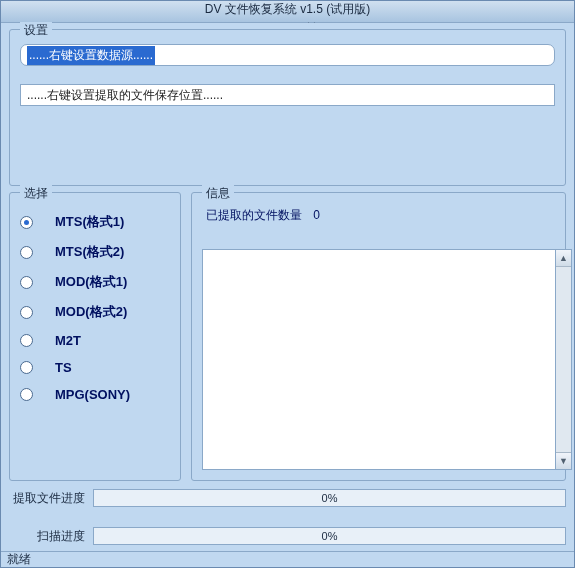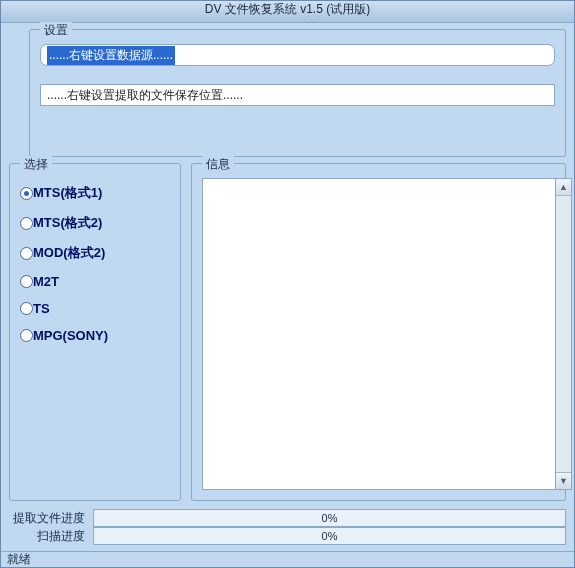--- a/index.html
+++ b/index.html
@@ -67,21 +67,21 @@
   padding: 14px 10px 10px 10px;
   background: #c0d8f0;
 }
 .groupbox .legend {
   position: absolute;
   top: -8px; left: 10px;
   background: #c0d8f0;
   padding: 0 4px;
   color: #1a2a40;
 }
-.settings-box { height: 128px; margin-left: 20px; }
+.settings-box { height: 157px; }
 .settings-box .field {
   width: 100%;
   height: 22px;
   border: 1px solid #8aa8c8;
   background: #fff;
   display: flex;
   align-items: center;
   padding: 0 6px;
   margin-bottom: 18px;
   font-size: 12px;
@@ -104,21 +104,21 @@
 .select-box {
   width: 172px;
   display: flex;
   flex-direction: column;
   gap: 12px;
   padding-top: 20px;
 }
 .radio-item {
   display: flex;
   align-items: center;
-  gap: 0;
+  gap: 22px;
   color: #001060;
   font-weight: bold;
   font-size: 13px;
   cursor: pointer;
 }
 .radio {
   width: 13px; height: 13px;
   border: 1px solid #4a6a90;
   border-radius: 50%;
   background: #fff;
@@ -164,21 +164,21 @@
   background: linear-gradient(#f0f4fa,#d0dce8);
   border-bottom: 1px solid #a8b8c8;
   display:flex;align-items:center;justify-content:center;
   font-size:9px;color:#506070;
 }
 .sb-btn.bottom{border-bottom:none;border-top:1px solid #a8b8c8;}
 .sb-track{flex:1;}
 .progress-rows {
   display: flex;
   flex-direction: column;
-  gap: 0;
+  gap: 20px;
   padding: 2px 0;
 }
 .prow {
   display: flex;
   align-items: center;
   gap: 8px;
 }
 .prow .plabel {
   width: 76px;
   text-align: right;
@@ -238,38 +238,46 @@
         <div class="radio-item">
           <span class="radio checked"></span>
           <span>MTS(格式1)</span>
         </div>
         <div class="radio-item">
           <span class="radio"></span>
           <span>MTS(格式2)</span>
         </div>
         <div class="radio-item">
           <span class="radio"></span>
+          <span>MOD(格式1)</span>
+        </div>
+        <div class="radio-item">
+          <span class="radio"></span>
           <span>MOD(格式2)</span>
         </div>
         <div class="radio-item">
           <span class="radio"></span>
           <span>M2T</span>
         </div>
         <div class="radio-item">
           <span class="radio"></span>
           <span>TS</span>
         </div>
         <div class="radio-item">
           <span class="radio"></span>
           <span>MPG(SONY)</span>
         </div>
       </div>
 
       <div class="groupbox info-box">
         <div class="legend">信息</div>
+        <div class="info-label">
+          <span>已提取的文件数量</span>
+          <span class="count">0</span>
+        </div>
         <div class="info-area">
           <div class="scrollbar-v">
             <div class="sb-btn">▲</div>
             <div class="sb-track"></div>
             <div class="sb-btn bottom">▼</div>
           </div>
         </div>
       </div>
 
     </div>

